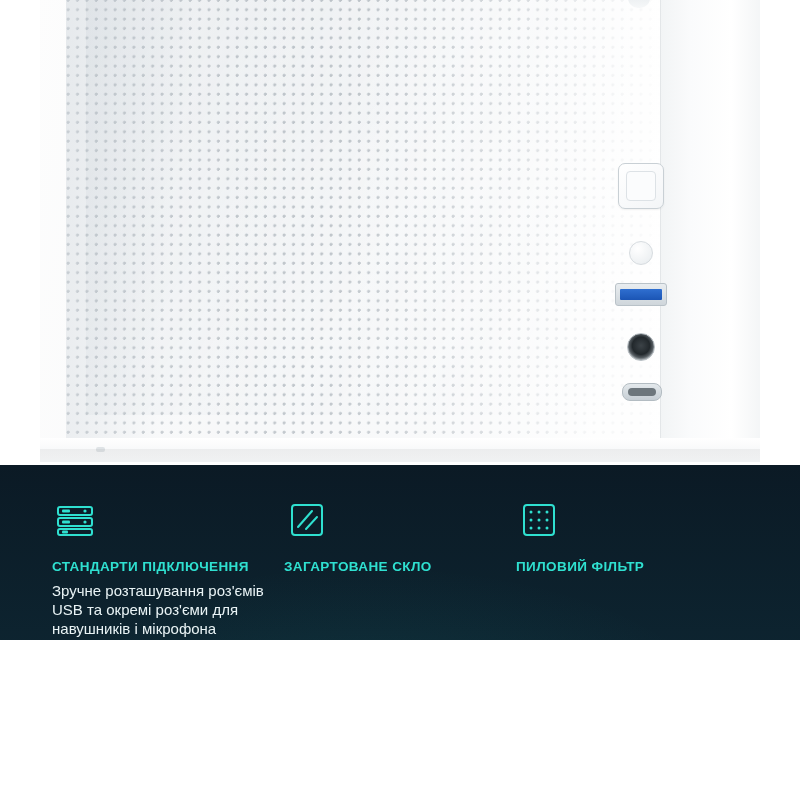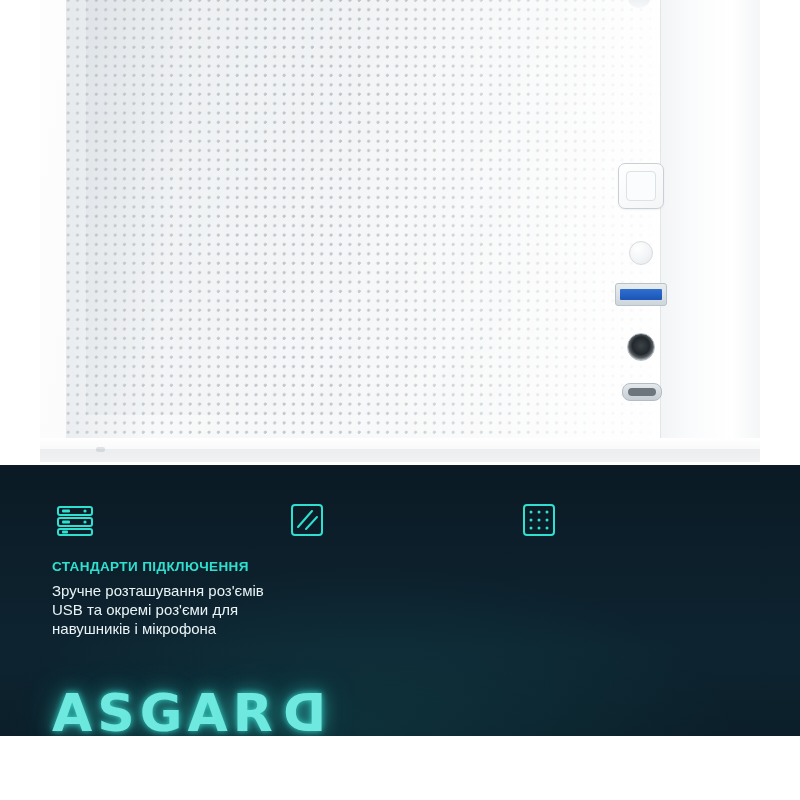--- a/index.html
+++ b/index.html
@@ -9,21 +9,21 @@
   }
   body {
     width: 800px;
     height: 800px;
     font-family: "Liberation Sans", sans-serif;
     overflow: hidden;
   }
   .page {
     position: relative;
     width: 800px;
-    height: 736px;
+    height: 640px;
     overflow: hidden;
   }
 
   
   .photo {
     position: absolute;
     left: 0;
     top: 0;
     width: 800px;
     height: 465px;
@@ -364,39 +364,41 @@
       <div class="feature">
         <div class="feat-icon">
           <svg width="46" height="46" viewBox="0 0 46 46">
             <rect x="8" y="8" width="30" height="30" rx="3" fill="none" stroke="#2fe0d0" stroke-width="2"></rect>
             <g stroke="#2fe0d0" stroke-width="2" stroke-linecap="round">
               <line x1="14" y1="30" x2="28" y2="14"></line>
               <line x1="22" y1="32" x2="33" y2="20"></line>
             </g>
           </svg>
         </div>
+        <div class="feat-title">ЗАГАРТОВАНЕ СКЛО</div>
       </div>
 
       <div class="feature">
         <div class="feat-icon">
           <svg width="46" height="46" viewBox="0 0 46 46">
             <rect x="8" y="8" width="30" height="30" rx="3" fill="none" stroke="#2fe0d0" stroke-width="2"></rect>
             <g fill="#2fe0d0">
               <circle cx="15" cy="15" r="1.5"></circle>
                 <circle cx="23" cy="15" r="1.5"></circle>
                 <circle cx="31" cy="15" r="1.5"></circle>
               <circle cx="15" cy="23" r="1.5"></circle>
                 <circle cx="23" cy="23" r="1.5"></circle>
                 <circle cx="31" cy="23" r="1.5"></circle>
               <circle cx="15" cy="31" r="1.5"></circle>
                 <circle cx="23" cy="31" r="1.5"></circle>
                 <circle cx="31" cy="31" r="1.5"></circle>
             </g>
           </svg>
         </div>
+        <div class="feat-title">ПИЛОВИЙ ФІЛЬТР</div>
       </div>
 
     </div>
 
     <div class="logo">
       <span>A</span><span>S</span><span>G</span><span>A</span><span>R</span><span class="flip-d">D</span>
     </div>
 
   </div>
 </div>

